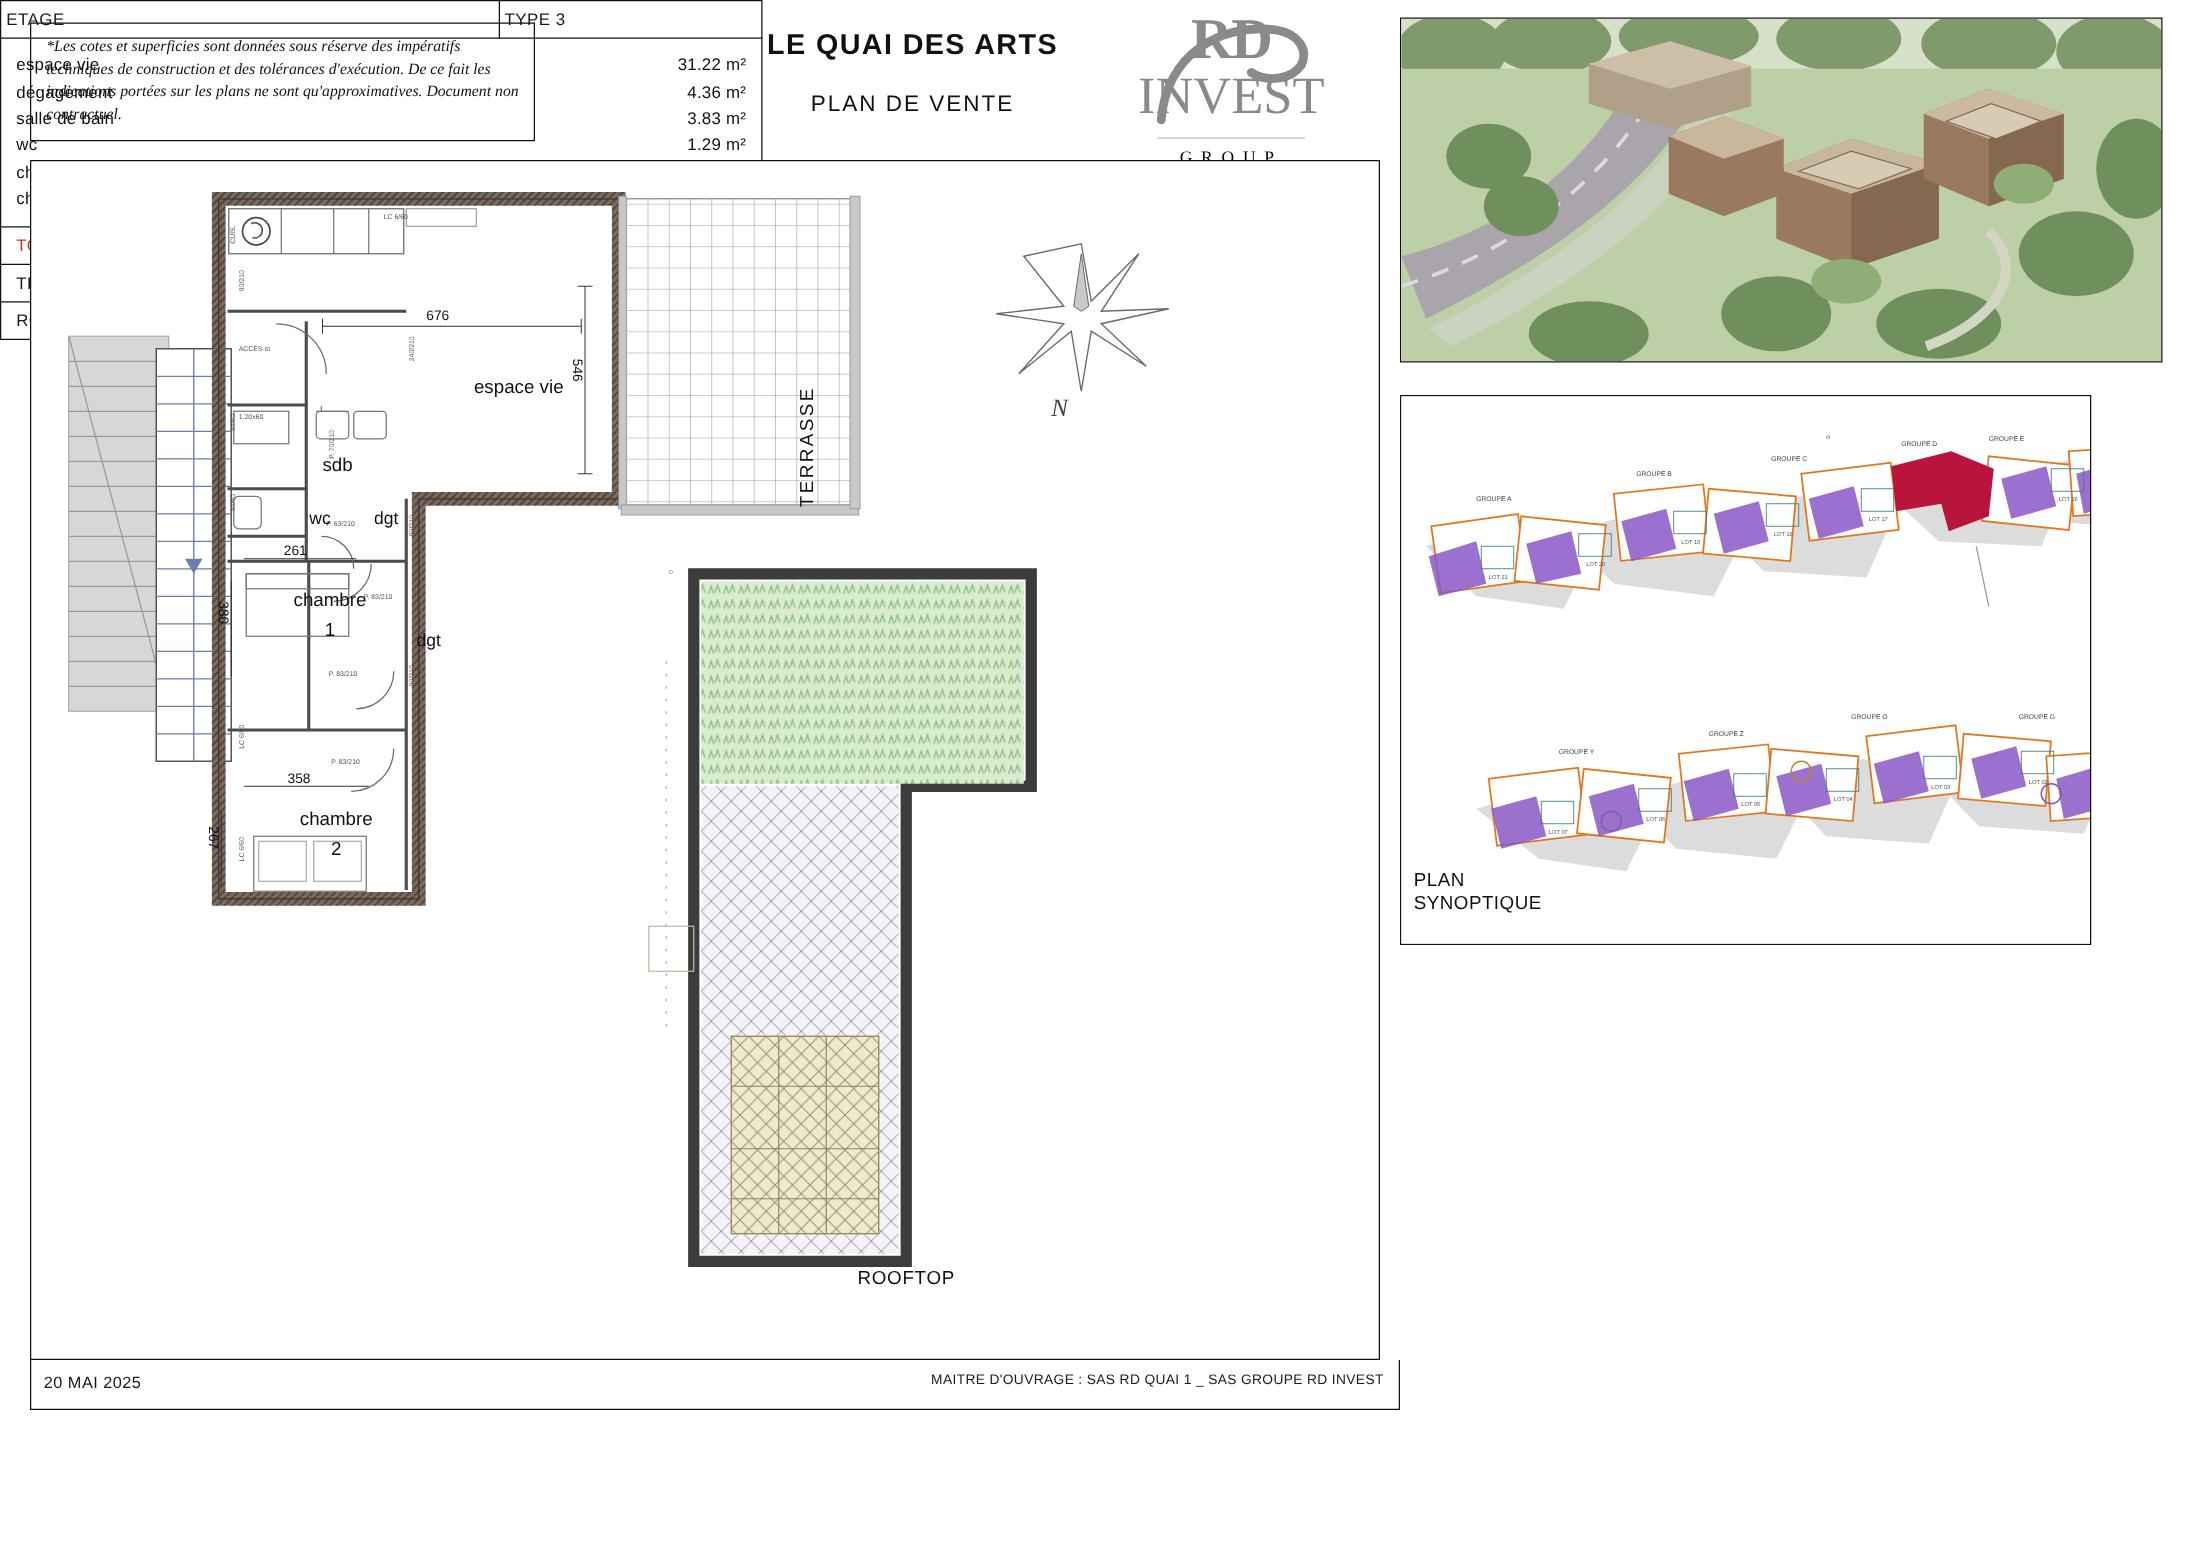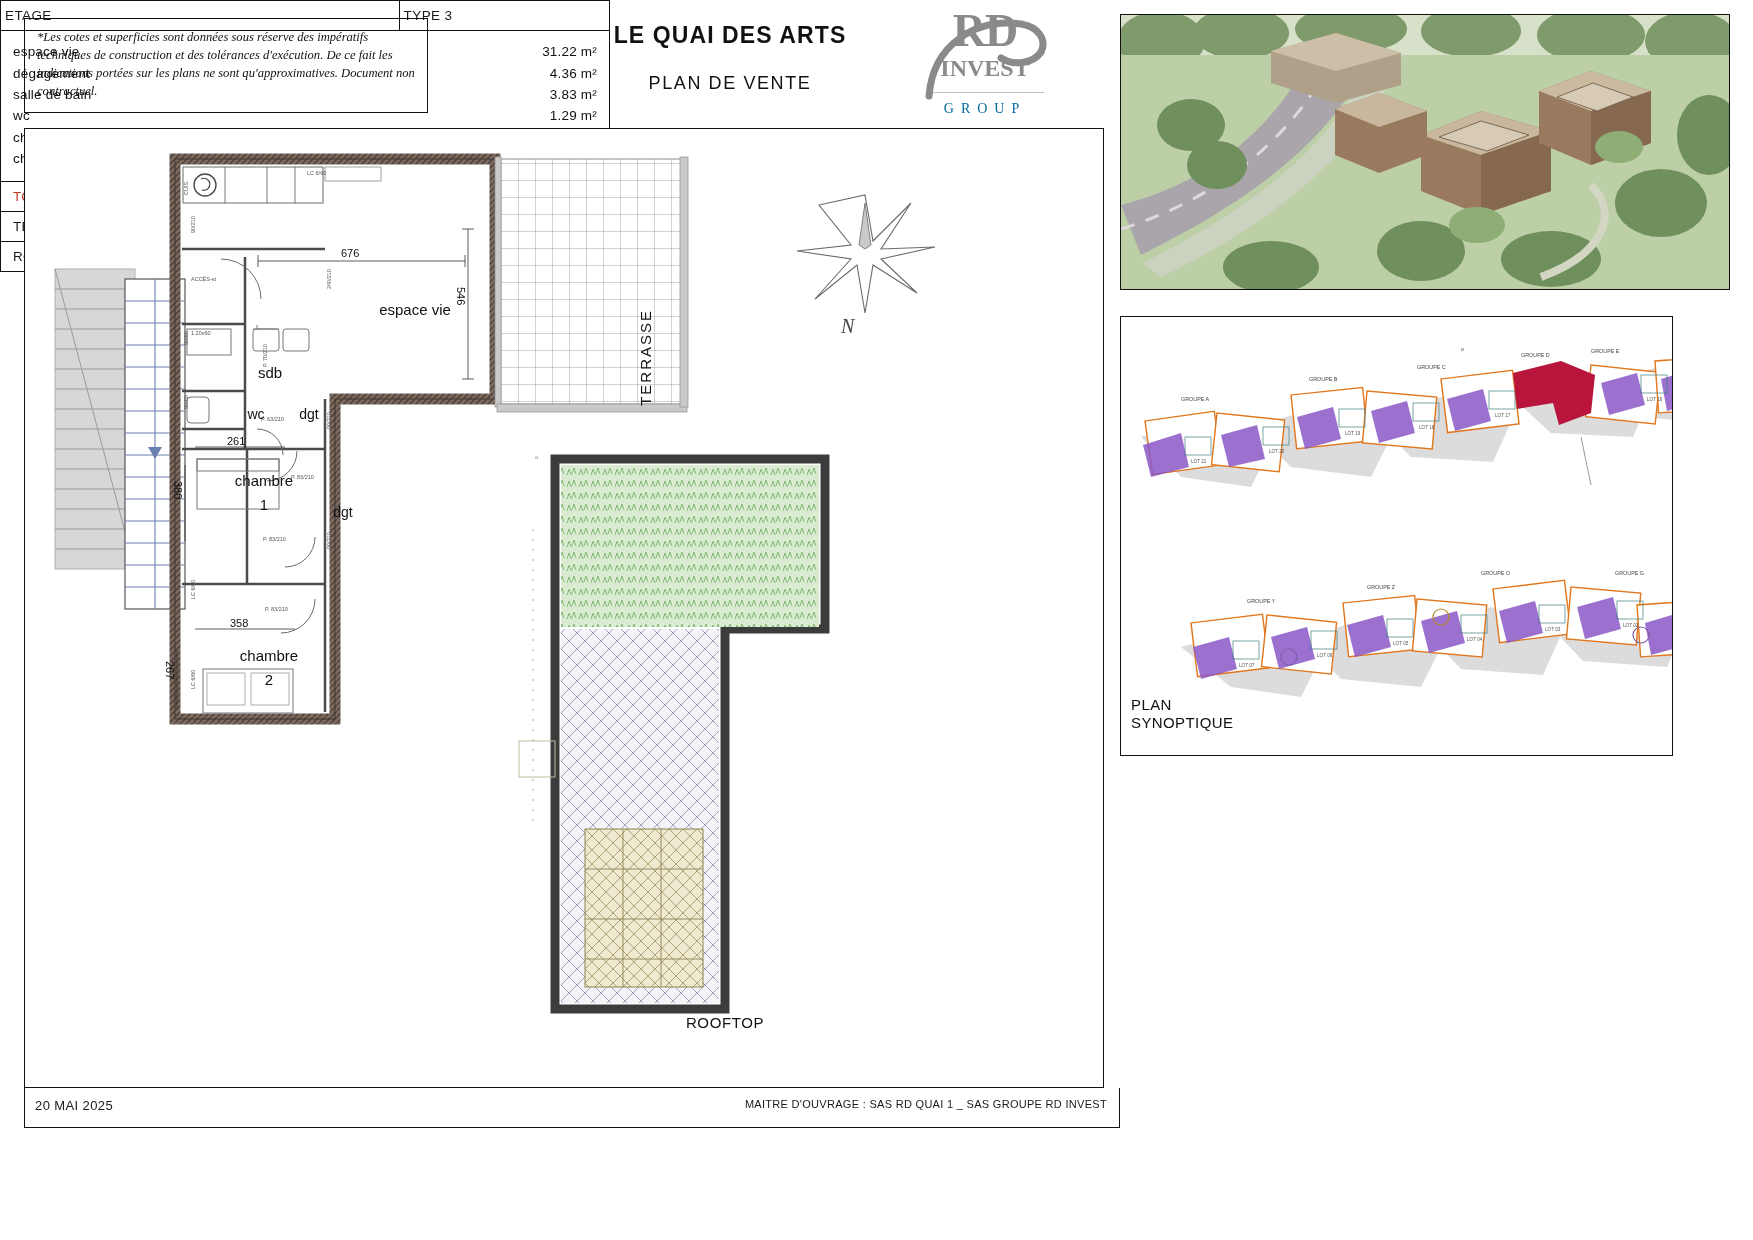--- a/index.html
+++ b/index.html
@@ -47,33 +47,33 @@
     font-family:"Liberation Serif", serif;
     font-weight:bold;
     font-size:46px;
     letter-spacing:-1px;
     color:#8a8a8a;
     text-align:center;
     line-height:1;
   }
   #logo-invest {
     font-family:"Liberation Serif", serif;
-    font-weight:bold;
-    font-size:24px;
+    font-weight:normal;
+    font-size:42px;
     letter-spacing:0px;
     color:#8a8a8a;
     text-align:center;
     line-height:1;
     margin-top:2px;
   }
   #logo-group {
     font-family:"Liberation Serif", serif;
     font-size:14px;
     letter-spacing:7px;
-    color:#0369a1;
+    color:#000000;
     text-align:center;
     margin-top:12px;
     border-top:1px solid #bdbdbd;
     padding-top:8px;
     width:118px;
     margin-left:auto; margin-right:auto;
   }
   #logo-swoosh {
     position:absolute; left:16px; top:6px; width:130px; height:100px;
   }

